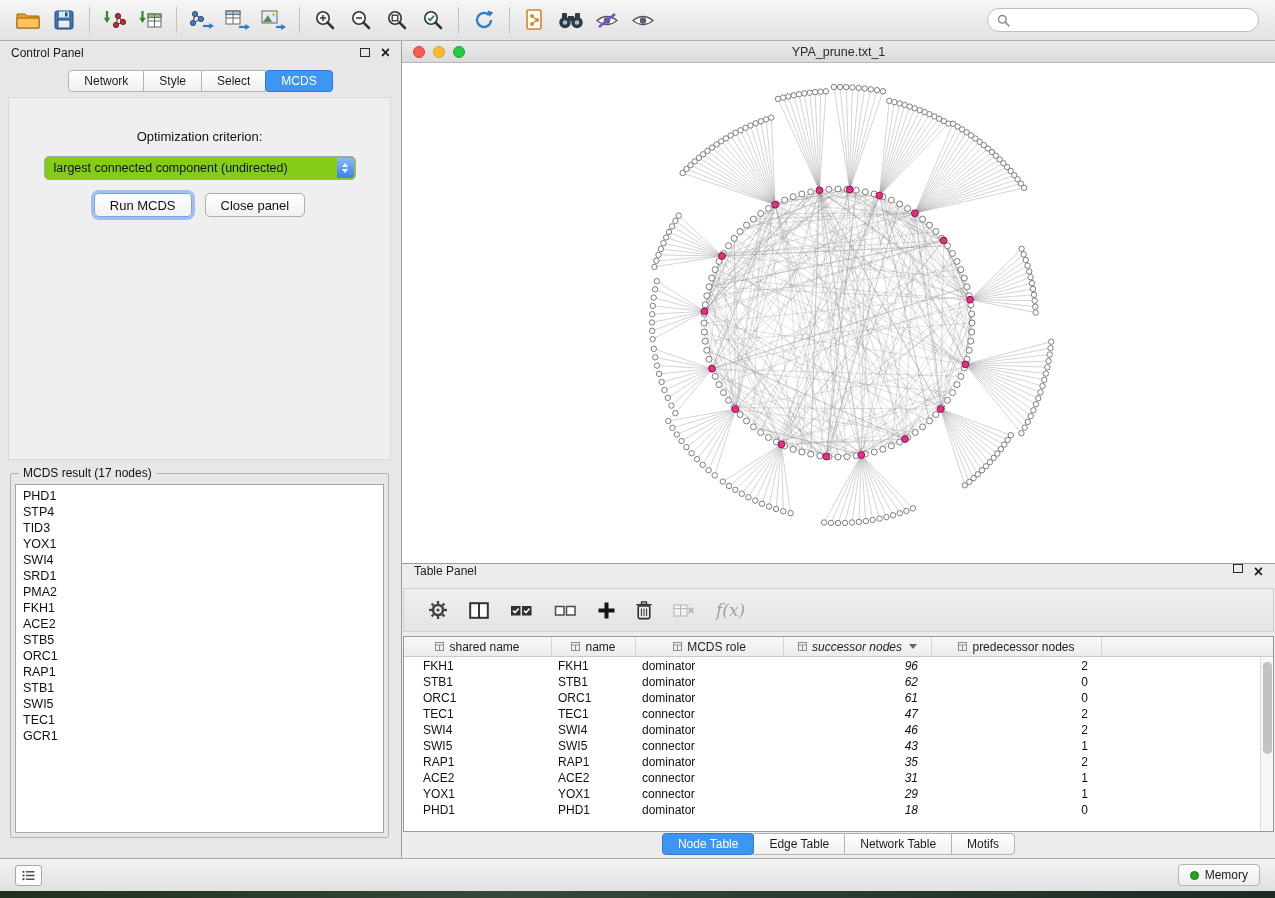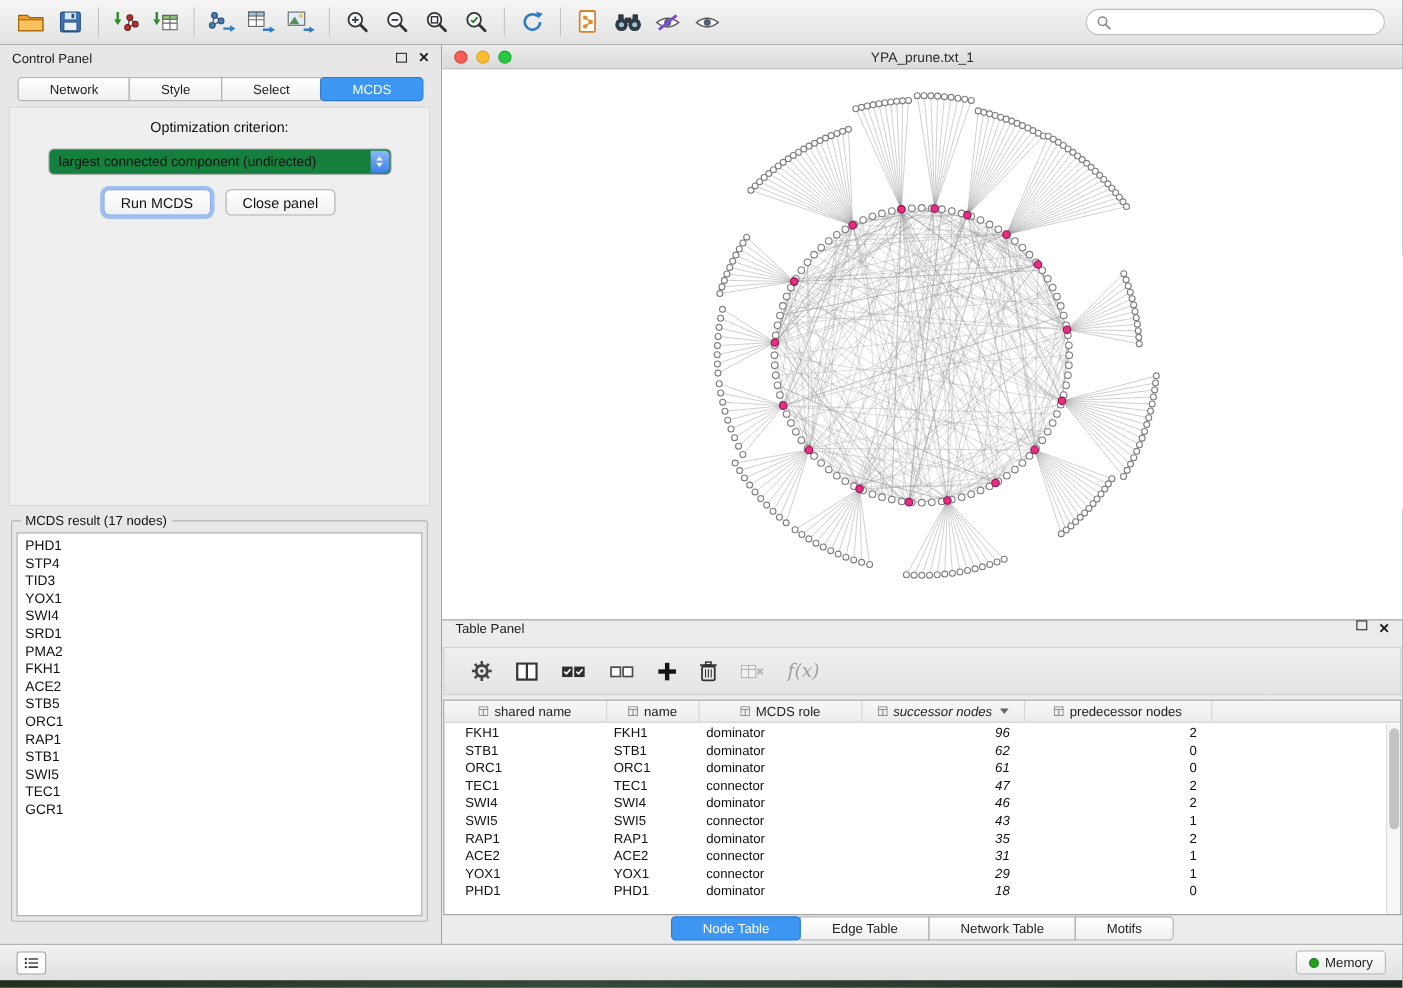--- a/index.html
+++ b/index.html
@@ -33,31 +33,31 @@
     position:absolute; top:41px; left:0; width:402px; bottom:33px;
     background:#e7e7e7; border-right:1px solid #9d9d9d;
   }
   .panel-header { height:23px; display:flex; align-items:center; padding:0 11px; font-size:12px; color:#1c1c1c; }
   .panel-header .spacer { flex:1; }
   .float-icon { width:10px; height:9px; border:1.5px solid #2c2c2c; margin-right:11px; }
   .close-icon { font-size:16px; font-weight:bold; color:#1c1c1c; line-height:1; }
 
   .seg-tabs { display:flex; justify-content:center; margin-top:6px; }
   .seg-tab {
-    font-size:12px; padding:3px 28px; background:linear-gradient(#ffffff,#f0f0f0);
+    font-size:12px; padding:3px 15px; background:linear-gradient(#ffffff,#f0f0f0);
     border:1px solid #b3b3b3; margin-left:-1px; color:#1c1c1c; cursor:default; line-height:14px;
   }
   .seg-tab:first-child { border-radius:4px 0 0 4px; margin-left:0; }
   .seg-tab:last-child { border-radius:0 4px 4px 0; }
   .seg-tab.active { background:#3d96f2; border-color:#2c7ad2; color:#fff; border-radius:4px; position:relative; z-index:1; }
 
   .mcds-pane { position:absolute; left:8px; right:10px; top:56px; height:363px; background:#efefef; border:1px solid #d8d8d8; }
-  .opt-label { text-align:center; margin-top:10px; font-size:13px; color:#111; }
+  .opt-label { text-align:center; margin-top:31px; font-size:13px; color:#111; }
   .select {
-    margin:12px auto 0; width:312px; height:24px; background:#15803d; border:1px solid #a9a9a9;
+    margin:12px auto 0; width:312px; height:24px; background:#84cc16; border:1px solid #a9a9a9;
     border-radius:5px; position:relative; font-size:12.5px; line-height:22px; padding-left:9px; color:#111;
   }
   .select .stepper {
     position:absolute; right:1px; top:1px; bottom:1px; width:17px; border-radius:0 4px 4px 0;
     background:linear-gradient(#8ab9f8,#3b7fe8);
     display:flex; flex-direction:column; align-items:center; justify-content:center; gap:2px;
   }
   .tri-up { width:0; height:0; border-left:3.5px solid transparent; border-right:3.5px solid transparent; border-bottom:4.5px solid #fff; }
   .tri-down { width:0; height:0; border-left:3.5px solid transparent; border-right:3.5px solid transparent; border-top:4.5px solid #fff; }
   .btn-row { display:flex; justify-content:center; gap:13px; margin-top:13px; }

